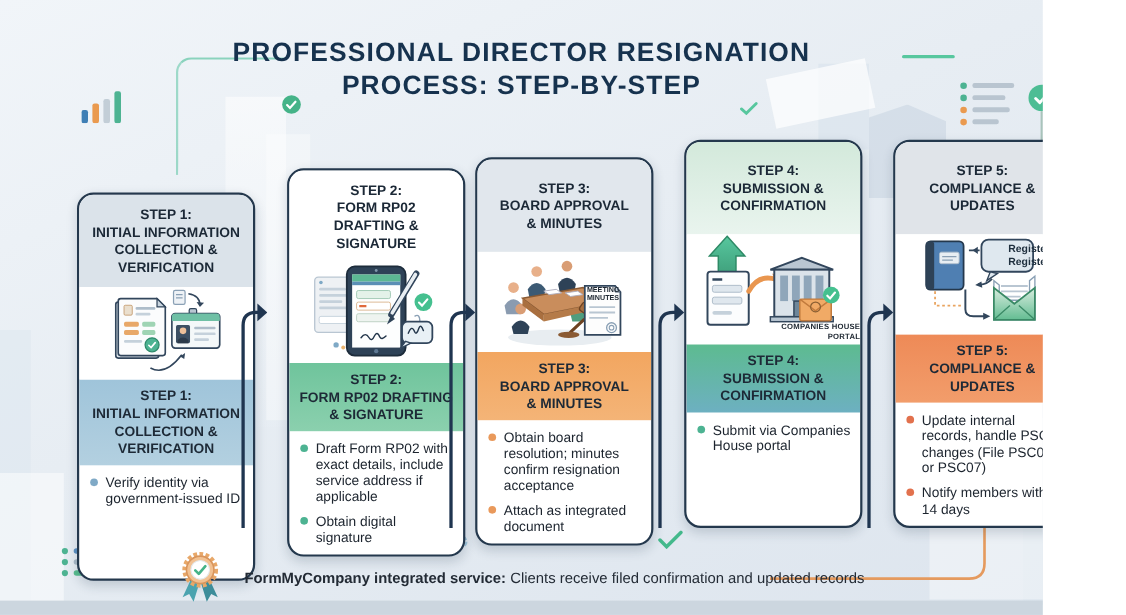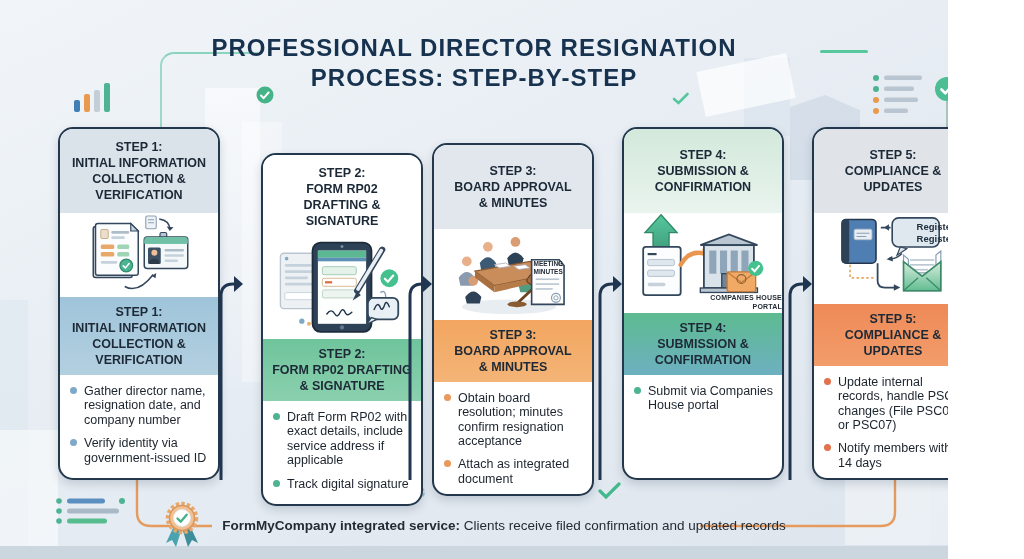--- a/index.html
+++ b/index.html
@@ -22,21 +22,21 @@
   .ill{flex:1 1 auto;position:relative;background:#fff;overflow:hidden;}
   .ill svg{position:absolute;left:0;top:0;width:100%;height:100%;}
   .band{flex:0 0 auto;display:flex;align-items:center;justify-content:center;text-align:center;
     font-weight:bold;font-size:12.5px;line-height:1.28;color:#1d2936;padding:7px 4px;
     white-space:pre-line;}
   .bl{flex:0 0 auto;list-style:none;margin:0;padding:9px 8px 8px 10px;min-height:86px;}
   .bl li{position:relative;padding-left:14px;font-size:12.5px;line-height:1.15;color:#1c242e;
     margin-bottom:9px;}
   .bl li:last-child{margin-bottom:0;}
   .bl li .dot{position:absolute;left:0;top:3px;width:7px;height:7px;border-radius:50%;}
-  .s1{left:58px;}  .s2{left:261px;margin-top:26px;} .s3{left:432px;margin-top:16px;} .s4{left:622px;} .s5{left:812px;}
+  .s1{left:70px;margin-top:48px;}  .s2{left:261px;margin-top:26px;} .s3{left:432px;margin-top:16px;} .s4{left:622px;} .s5{left:812px;}
   .s1 .hd{background:#dbe3ea;} .s2 .hd{background:#ffffff;} .s3 .hd{background:#e1e7ed;}
   .s4 .hd{background:linear-gradient(180deg,#d3e9db,#e9f4ee);} .s5 .hd{background:#e0e4e9;}
   .s1 .band{background:linear-gradient(180deg,#9fc4da,#b3d0e0);}
   .s2 .band{background:linear-gradient(180deg,#6fc49c,#8bd0ae);}
   .s3 .band{background:linear-gradient(180deg,#f2a660,#f4b477);}
   .s4 .band{background:linear-gradient(180deg,#5dbb90,#6db0c1);}
   .s5 .band{background:linear-gradient(180deg,#ee8a57,#f29d6b);}
   .s1 .dot{background:#7fa9c6;} .s2 .dot{background:#4db392;} .s3 .dot{background:#e9995b;}
   .s4 .dot{background:#4db392;} .s5 .dot{background:#e2714d;}
   
@@ -179,21 +179,20 @@
         <rect x="109" y="62" width="18" height="3.2" rx="1.5" fill="#c5d1db"></rect>
         <path d="M56 98 q18 10 38 -16" stroke="#32465c" stroke-width="2" fill="none"></path>
         <path d="M92 84 l6 -4 l-1 7 z" fill="#32465c"></path>
       </svg>
     </div>
     <div class="band">STEP 1:
 INITIAL INFORMATION
 COLLECTION &amp;
 VERIFICATION</div>
     <ul class="bl">
-      <li><span class="dot"></span><span>Gather director name, resignation date, and company number</span></li>
       <li><span class="dot"></span><span>Verify identity via government-issued ID</span></li>
     </ul>
   </div>
 
   <div class="card s2">
     <div class="hd">STEP 2:
 FORM RP02
 DRAFTING &amp;
 SIGNATURE</div>
     <div class="ill">
@@ -229,21 +228,21 @@
         <path d="M111 79 q4 -10 7 -2 q2 5 5 -4 q2 -5 5 3" stroke="#22354a" stroke-width="1.6" fill="none" stroke-linecap="round"></path>
         <circle cx="30" cy="92" r="3" fill="#7fa9c6"></circle>
         <circle cx="38" cy="95" r="2.2" fill="#eab36e"></circle>
       </svg>
     </div>
     <div class="band">STEP 2:
 FORM RP02 DRAFTING
 &amp; SIGNATURE</div>
     <ul class="bl">
       <li><span class="dot"></span><span>Draft Form RP02 with exact details, include service address if applicable</span></li>
-      <li><span class="dot"></span><span>Track digital signature</span></li>
+      <li><span class="dot"></span><span>Obtain digital signature</span></li>
     </ul>
   </div>
 
   <div class="card s3">
     <div class="hd">STEP 3:
 BOARD APPROVAL
 &amp; MINUTES</div>
     <div class="ill">
       <svg viewBox="0 0 150 112">
         <ellipse cx="70" cy="96" rx="58" ry="9" fill="#e8edf1"></ellipse>

